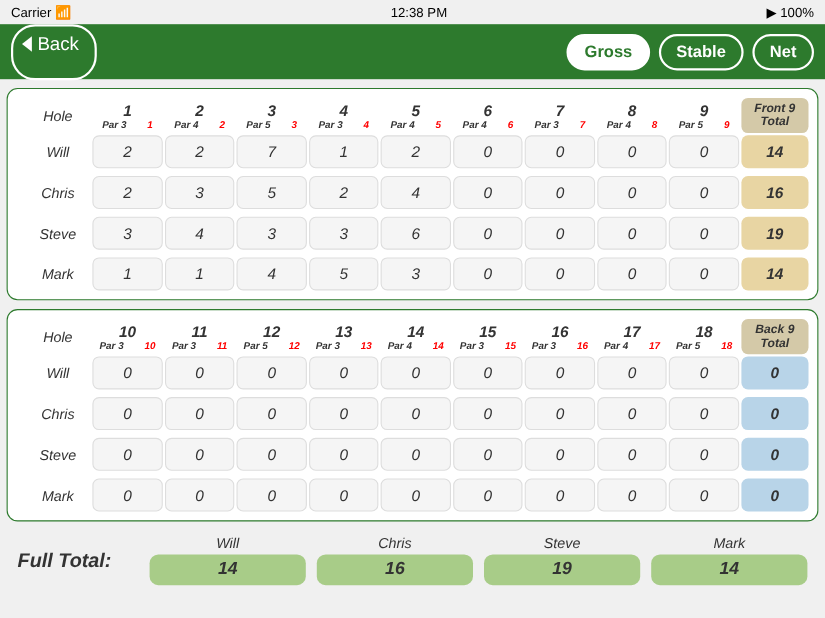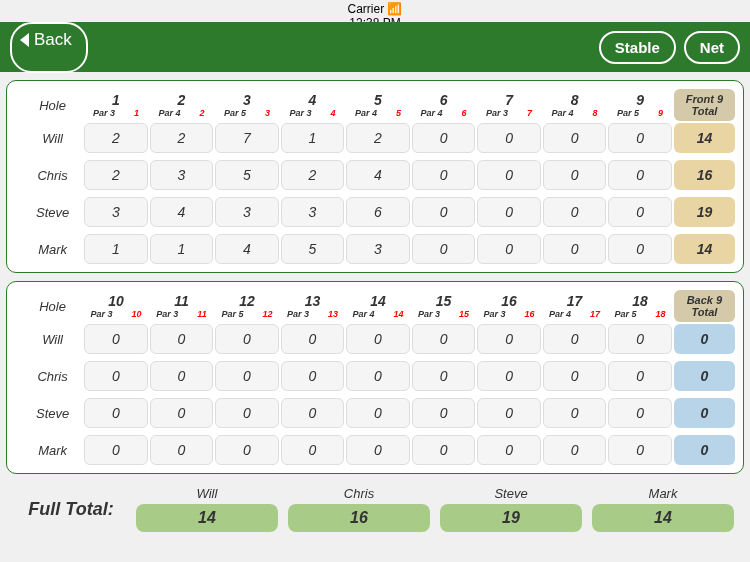--- a/index.html
+++ b/index.html
@@ -14,21 +14,20 @@
 
     
     .status-bar {
       display: flex;
       justify-content: space-between;
       align-items: center;
       background: #f0f0f0;
       padding: 2px 10px;
       height: 22px;
       font-size: 12px;
-      flex-direction: column;
     }
 
     
     .nav-bar {
       background: #2d7a2d;
       display: flex;
       align-items: center;
       height: 50px;
       padding: 0 10px;
       position: relative;
@@ -200,21 +199,20 @@
       display: flex;
       align-items: center;
       padding: 4px 10px;
       gap: 10px;
     }
     .full-total-label {
       font-size: 18px;
       font-weight: bold;
       color: #333;
       min-width: 110px;
-      text-align: center;
     }
     .player-total-block {
       display: flex;
       flex-direction: column;
       align-items: center;
       flex: 1;
     }
     .player-total-name {
       font-size: 13px;
       color: #333;
@@ -241,20 +239,21 @@
   <span>12:38 PM</span>
   <span>▶ 100%</span>
 </div>
 
 <div class="nav-bar">
   <button class="back-btn">
     <div class="back-chevron"></div>
     <span>Back</span>
   </button>
   <div class="nav-buttons">
+    <button class="score-type-btn active">Gross</button>
     <button class="score-type-btn inactive">Stable</button>
     <button class="score-type-btn inactive">Net</button>
   </div>
 </div>
 
 <div class="main-content">
 
   <div class="scorecard-section">
     <table class="sc-table">
       <thead>

